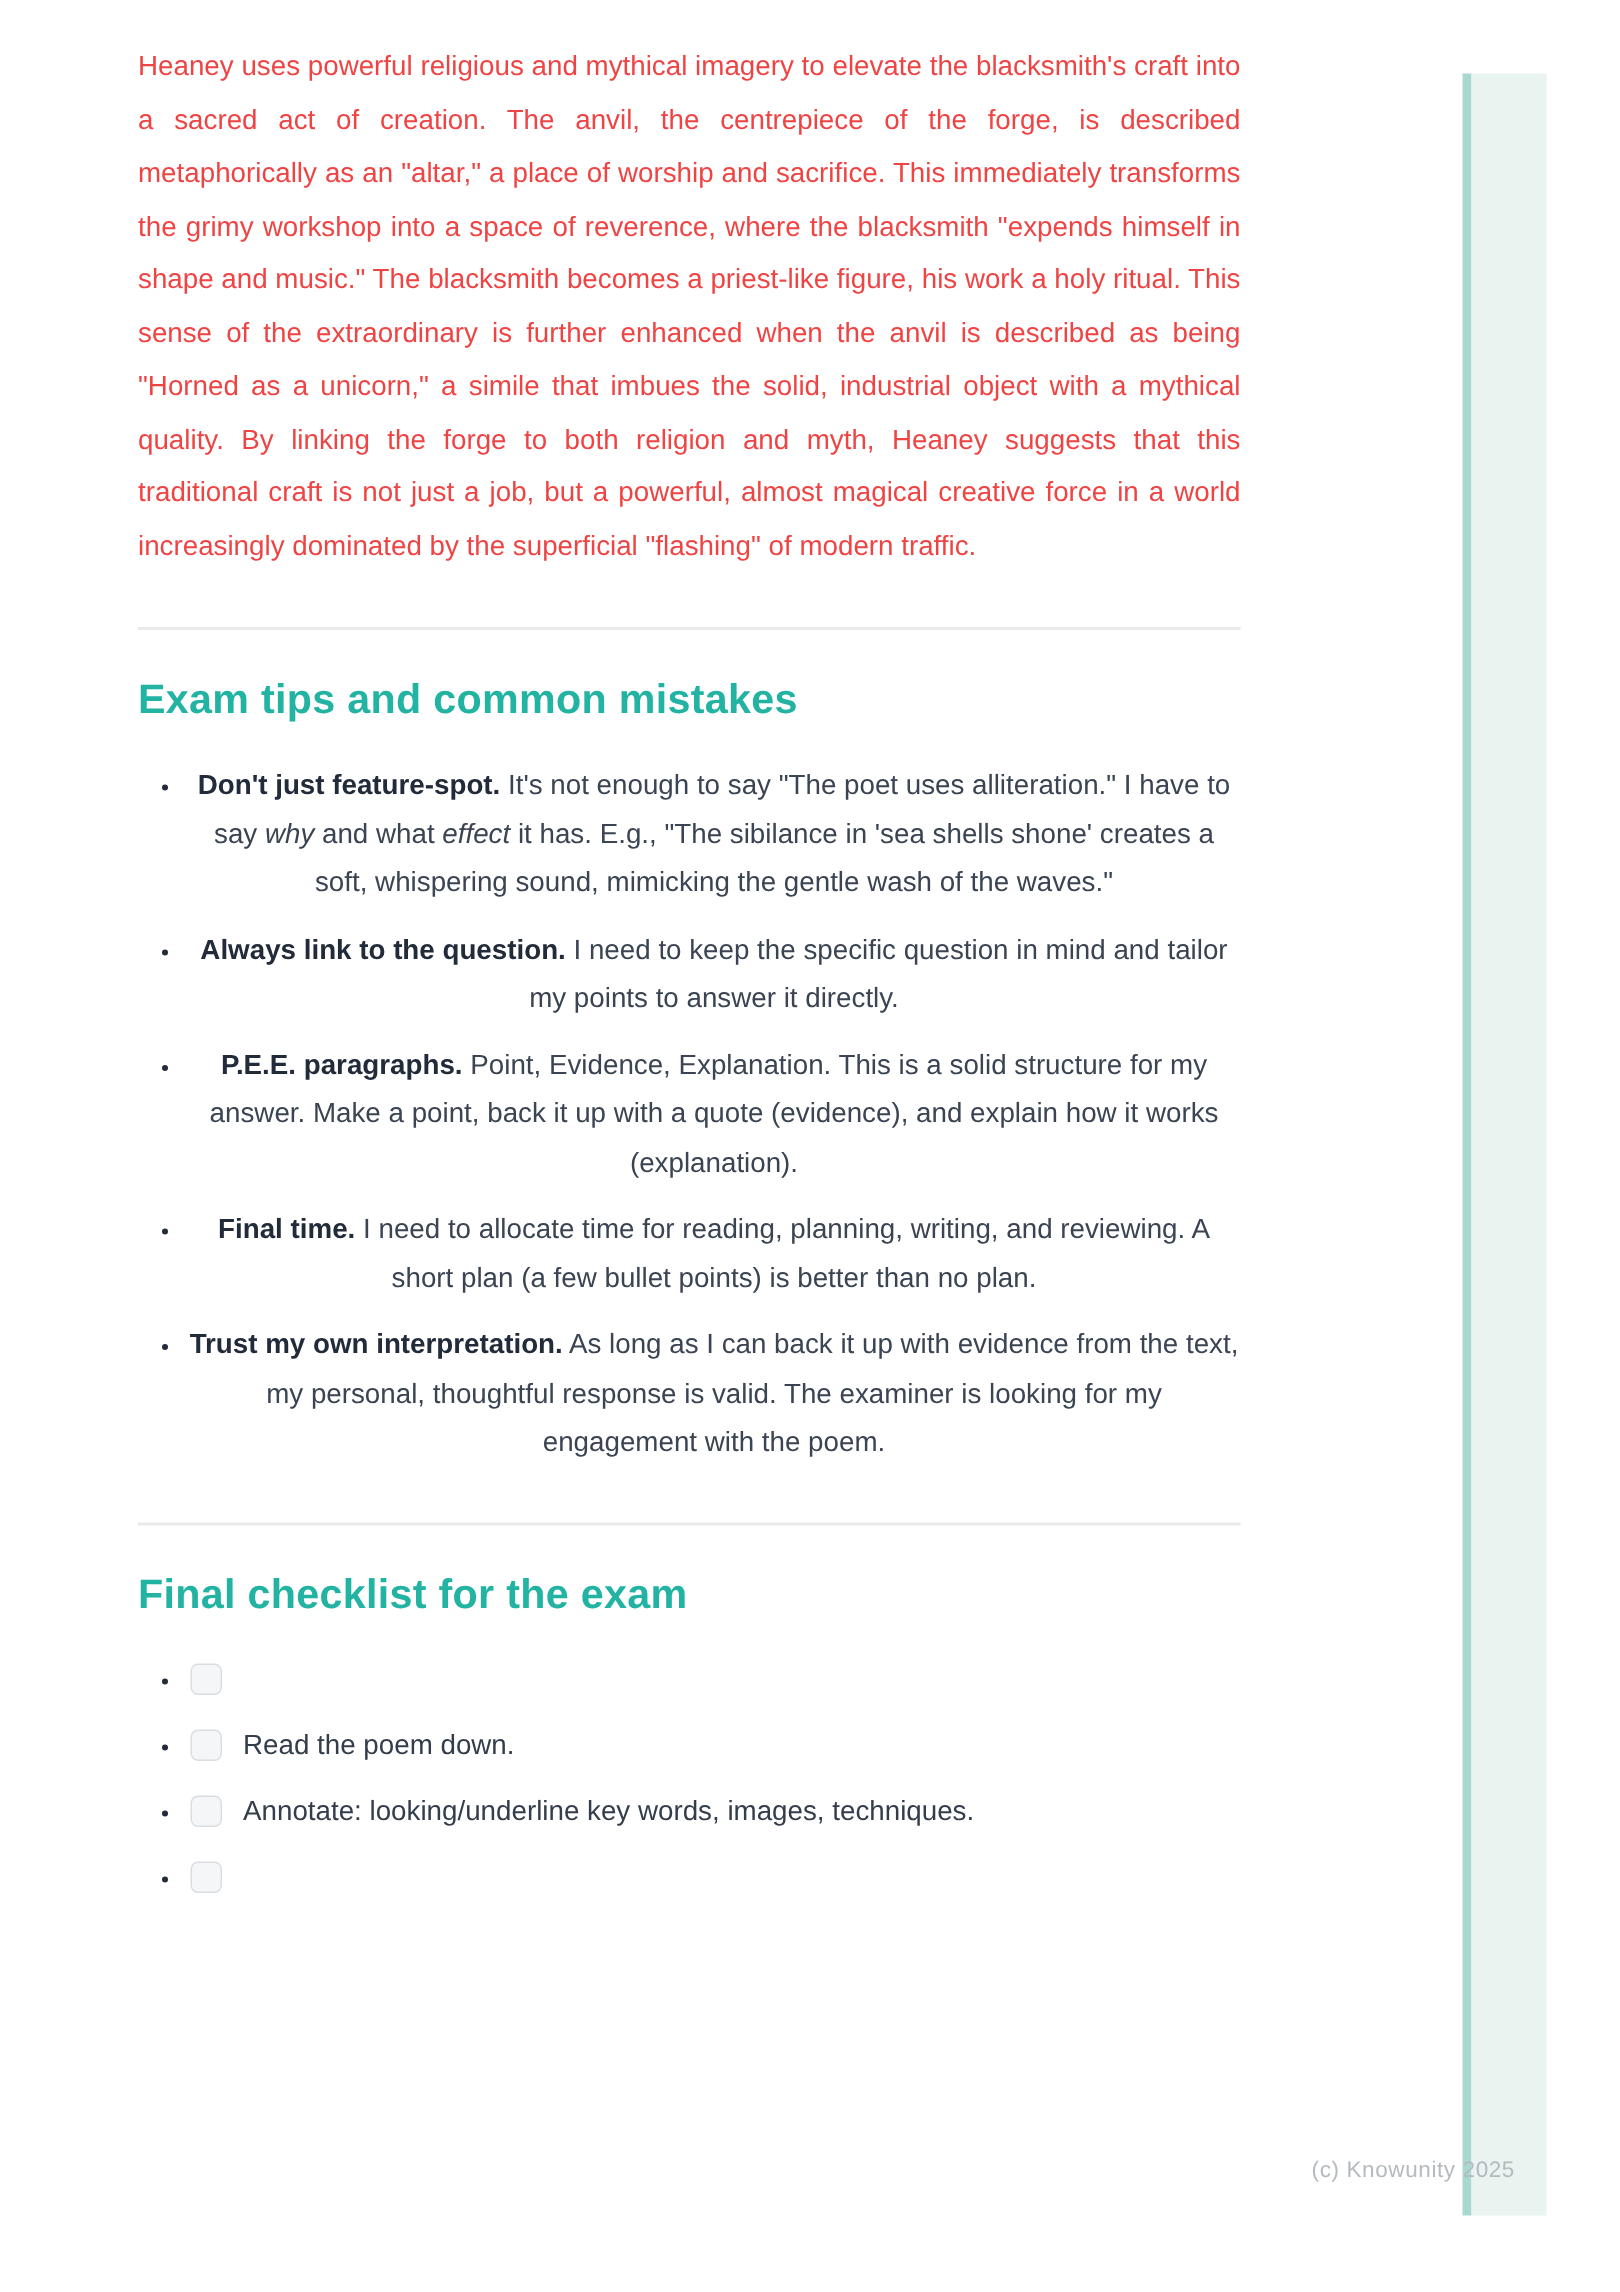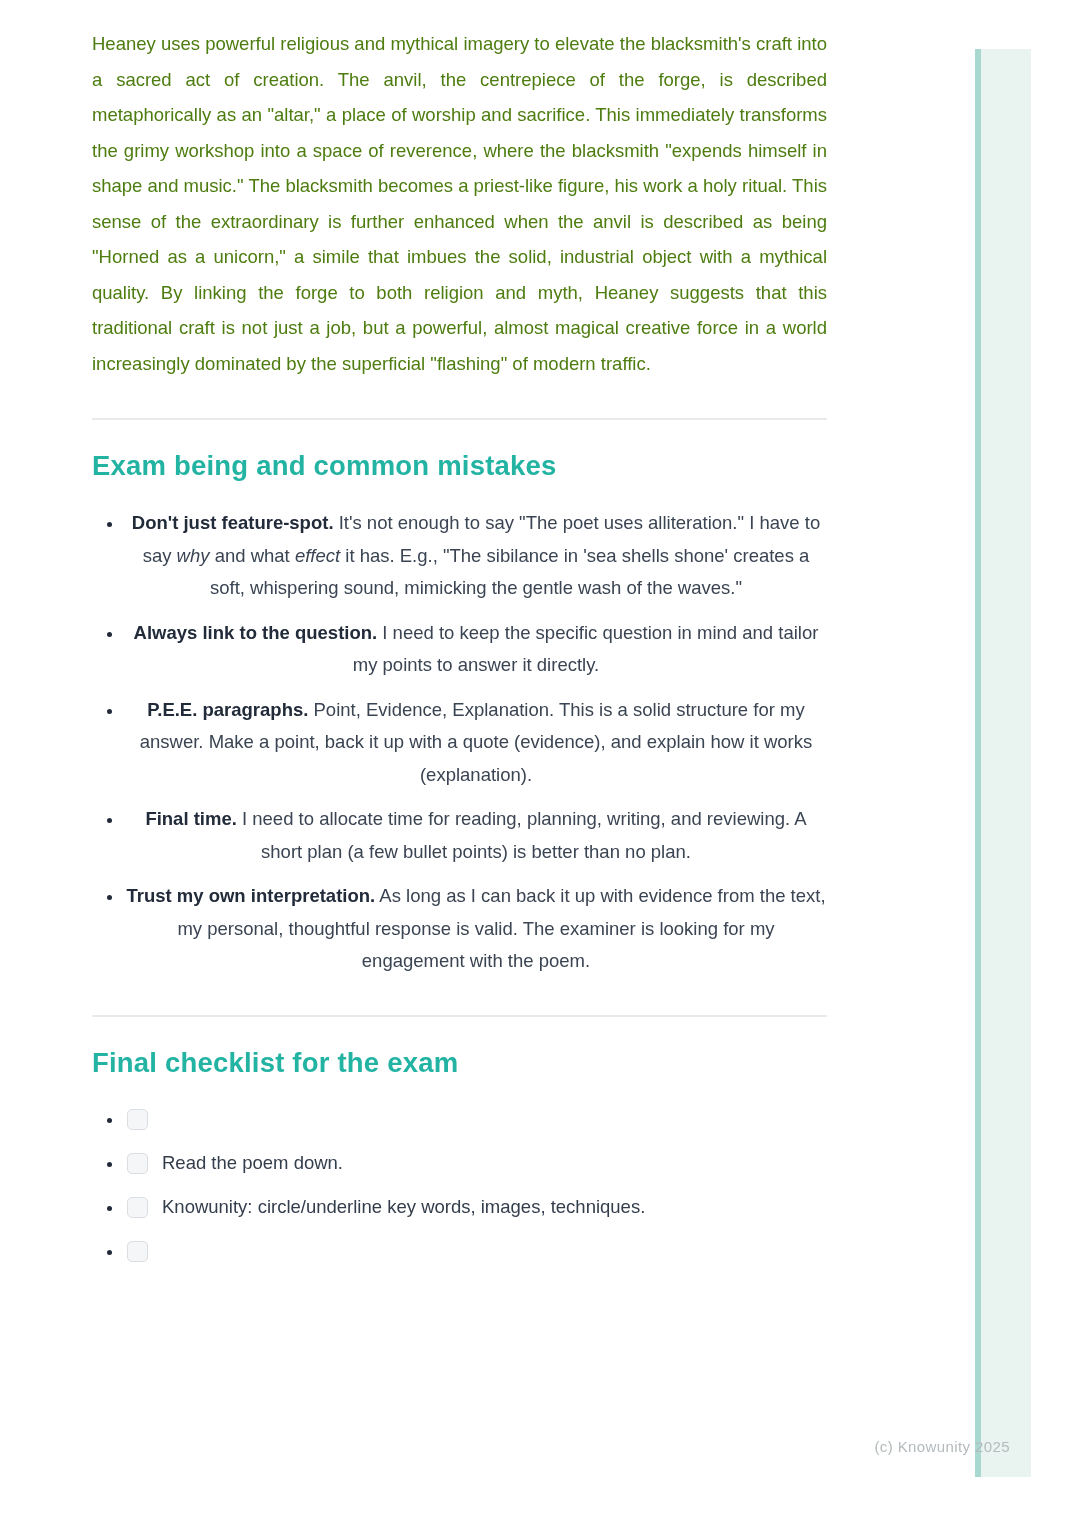--- a/index.html
+++ b/index.html
@@ -14,21 +14,21 @@
     position: absolute; left: 92px; top: 0; width: 735px;
   }
   .doc-subheading {
     margin-top: 57px;
     font-size: 19px; font-weight: 700; color: #1b2433;
     line-height: 26px;
   }
   .body-paragraph {
     margin-top: 26px;
     font-size: 18.5px; line-height: 35.5px;
-    text-align: justify; color: #4d7c0f;
+    text-align: justify; color: #ef4444;
   }
   hr.divider {
     border: none; border-top: 2px solid #e9eaec;
     margin: 37px 0 0 0;
   }
   h2.section-heading {
     margin-top: 29px;
     font-size: 27.5px; font-weight: 700; color: #23b3a3;
     line-height: 34px; letter-spacing: 0.2px;
   }
@@ -81,34 +81,34 @@
 <div class="accent-panel"></div>
 <div class="watermark">(c) Knowunity 2025</div>
 
 <div class="content">
 
 
   <p class="body-paragraph">Heaney uses powerful religious and mythical imagery to elevate the blacksmith's craft into a sacred act of creation. The anvil, the centrepiece of the forge, is described metaphorically as an "altar," a place of worship and sacrifice. This immediately transforms the grimy workshop into a space of reverence, where the blacksmith "expends himself in shape and music." The blacksmith becomes a priest-like figure, his work a holy ritual. This sense of the extraordinary is further enhanced when the anvil is described as being "Horned as a unicorn," a simile that imbues the solid, industrial object with a mythical quality. By linking the forge to both religion and myth, Heaney suggests that this traditional craft is not just a job, but a powerful, almost magical creative force in a world increasingly dominated by the superficial "flashing" of modern traffic.</p>
 
   <hr class="divider">
 
-  <h2 class="section-heading">Exam being and common mistakes</h2>
+  <h2 class="section-heading">Exam tips and common mistakes</h2>
 
   <ul class="tips-list">
     <li><span class="b">Don't just feature-spot.</span><span> It's not enough to say "The poet uses alliteration." I have to say </span><span class="i">why</span><span> and what </span><span class="i">effect</span><span> it has. E.g., "The sibilance in 'sea shells shone' creates a soft, whispering sound, mimicking the gentle wash of the waves."</span></li>
     <li><span class="b">Always link to the question.</span><span> I need to keep the specific question in mind and tailor my points to answer it directly.</span></li>
     <li><span class="b">P.E.E. paragraphs.</span><span> Point, Evidence, Explanation. This is a solid structure for my answer. Make a point, back it up with a quote (evidence), and explain how it works (explanation).</span></li>
     <li><span class="b">Final time.</span><span> I need to allocate time for reading, planning, writing, and reviewing. A short plan (a few bullet points) is better than no plan.</span></li>
     <li><span class="b">Trust my own interpretation.</span><span> As long as I can back it up with evidence from the text, my personal, thoughtful response is valid. The examiner is looking for my engagement with the poem.</span></li>
   </ul>
 
   <hr class="divider">
 
   <h2 class="section-heading">Final checklist for the exam</h2>
 
   <ul class="check-list">
     <li><span class="checkbox"></span></li>
     <li><span class="checkbox"></span><span>Read the poem down.</span></li>
-    <li><span class="checkbox"></span><span>Knowunity: circle/underline key words, images, techniques.</span></li>
+    <li><span class="checkbox"></span><span>Annotate: looking/underline key words, images, techniques.</span></li>
     <li><span class="checkbox"></span></li>
   </ul>
 
 </div>
 
 </body></html>

